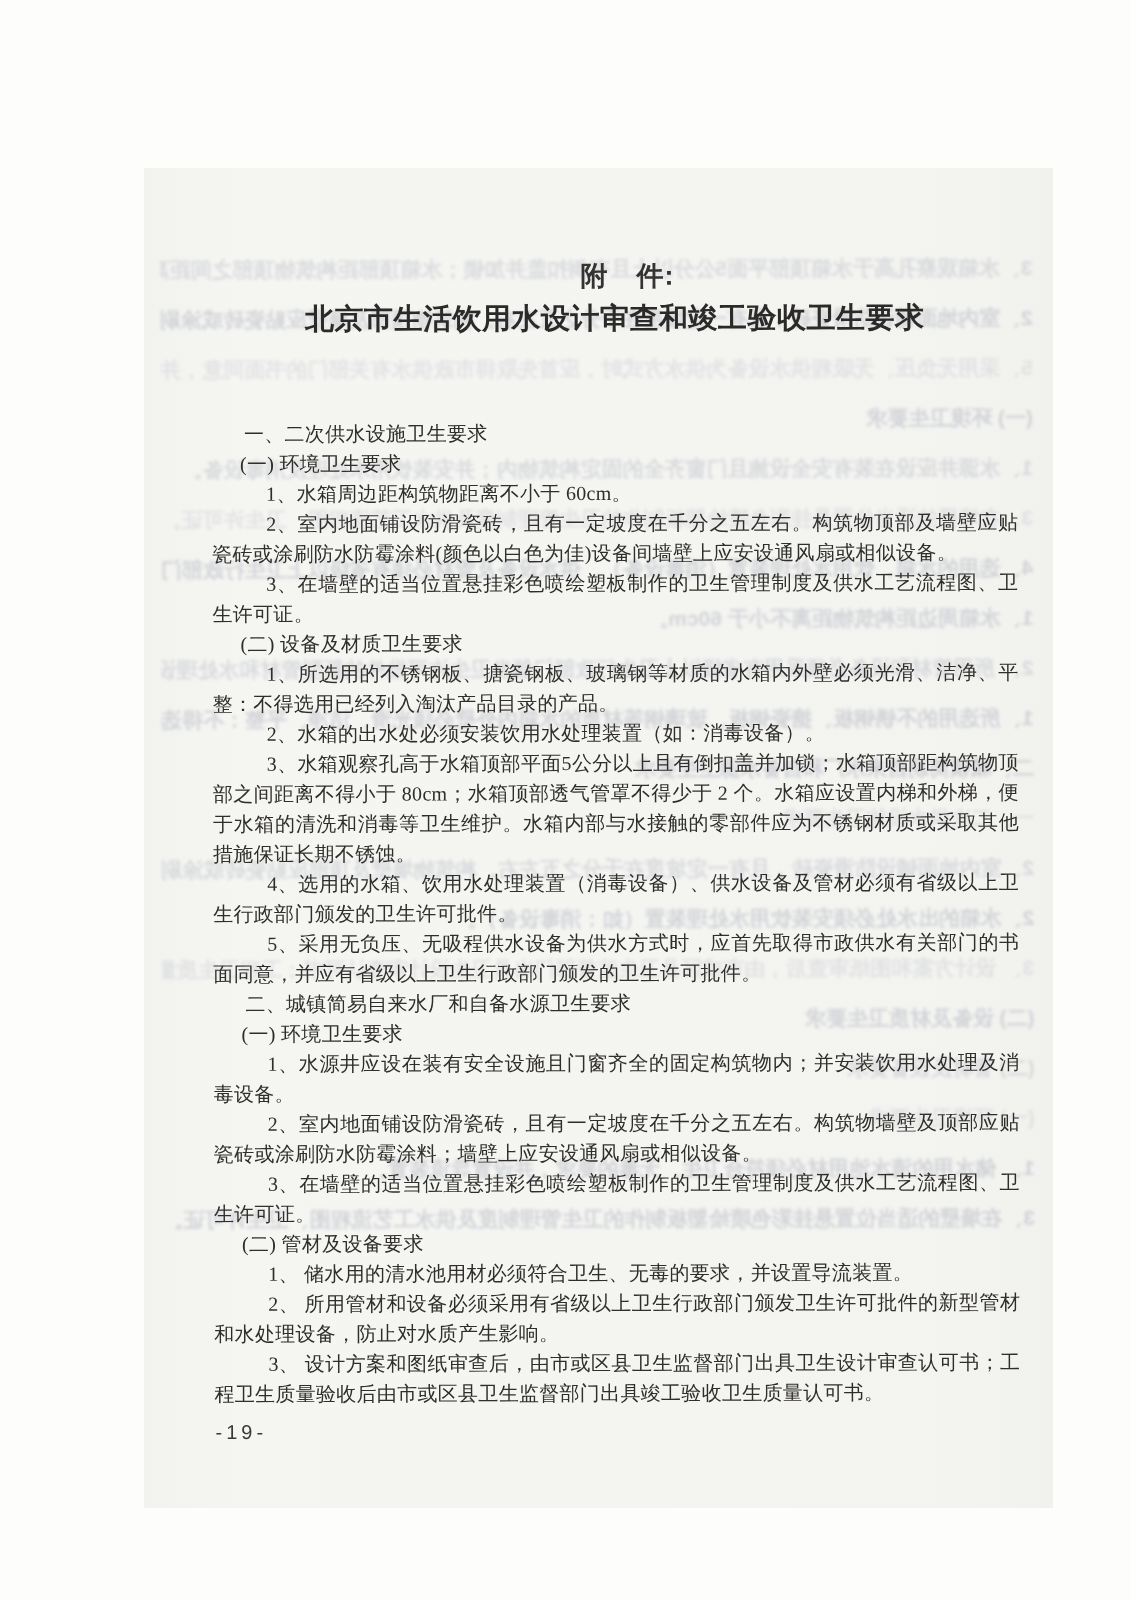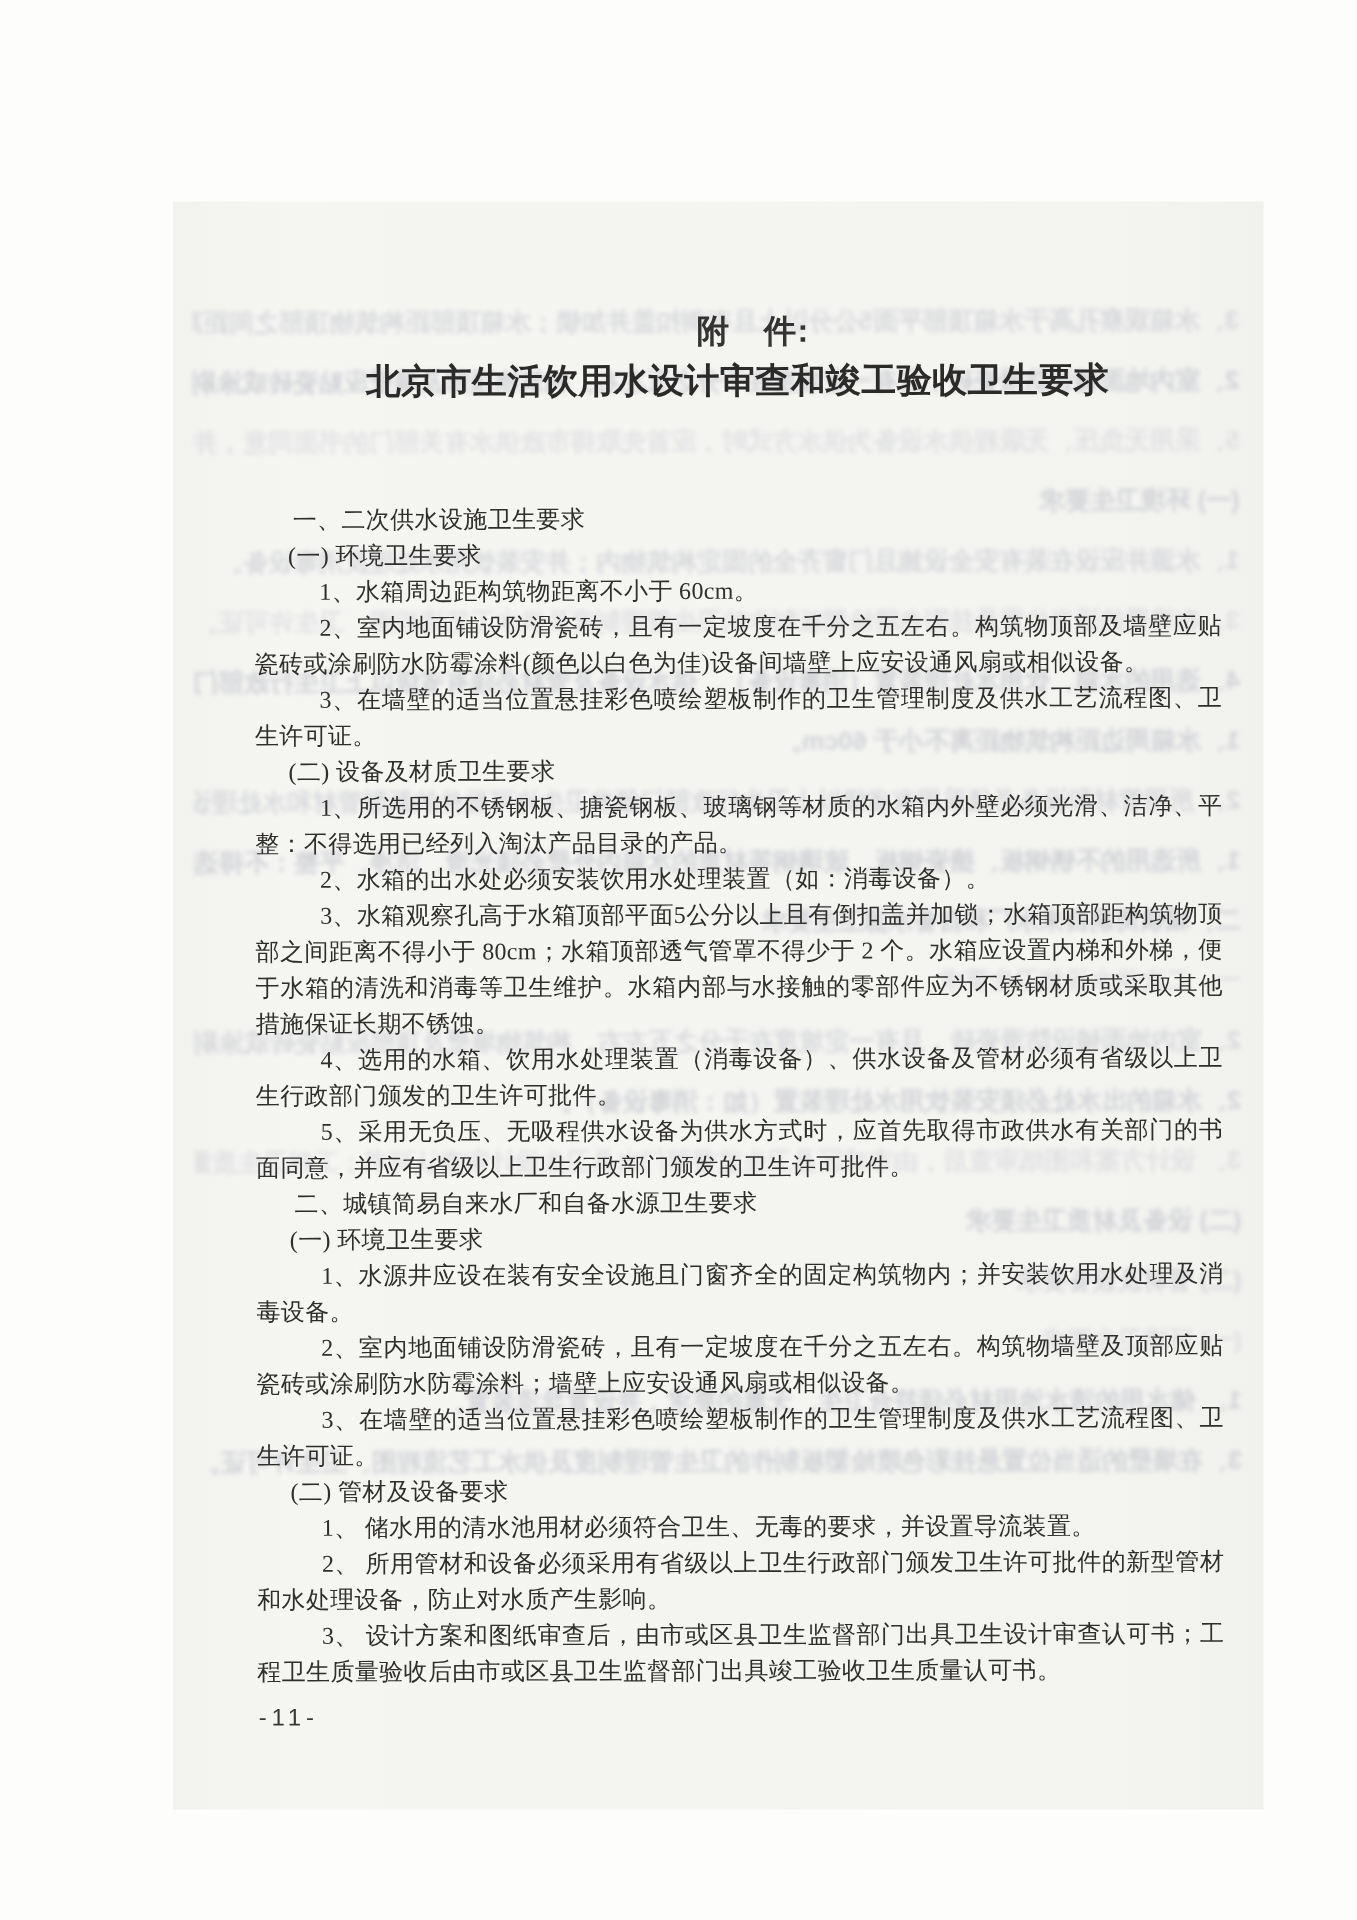--- a/index.html
+++ b/index.html
@@ -123,16 +123,16 @@
           <p class="item">1、水源井应设在装有安全设施且门窗齐全的固定构筑物内；并安装饮用水处理及消毒设备。</p>
           <p class="item">2、室内地面铺设防滑瓷砖，且有一定坡度在千分之五左右。构筑物墙壁及顶部应贴瓷砖或涂刷防水防霉涂料；墙壁上应安设通风扇或相似设备。</p>
           <p class="item">3、在墙壁的适当位置悬挂彩色喷绘塑板制作的卫生管理制度及供水工艺流程图、卫生许可证。</p>
           <p class="subsection">(二) 管材及设备要求</p>
           <p class="item">1、 储水用的清水池用材必须符合卫生、无毒的要求，并设置导流装置。</p>
           <p class="item">2、 所用管材和设备必须采用有省级以上卫生行政部门颁发卫生许可批件的新型管材和水处理设备，防止对水质产生影响。</p>
           <p class="item">3、 设计方案和图纸审查后，由市或区县卫生监督部门出具卫生设计审查认可书；工程卫生质量验收后由市或区县卫生监督部门出具竣工验收卫生质量认可书。</p>
         </div>
       </div>
 
-      <div class="page-number">-11-</div>
+      <div class="page-number">-19-</div>
     </div>
   </div>
 </div>
 
 </body></html>

